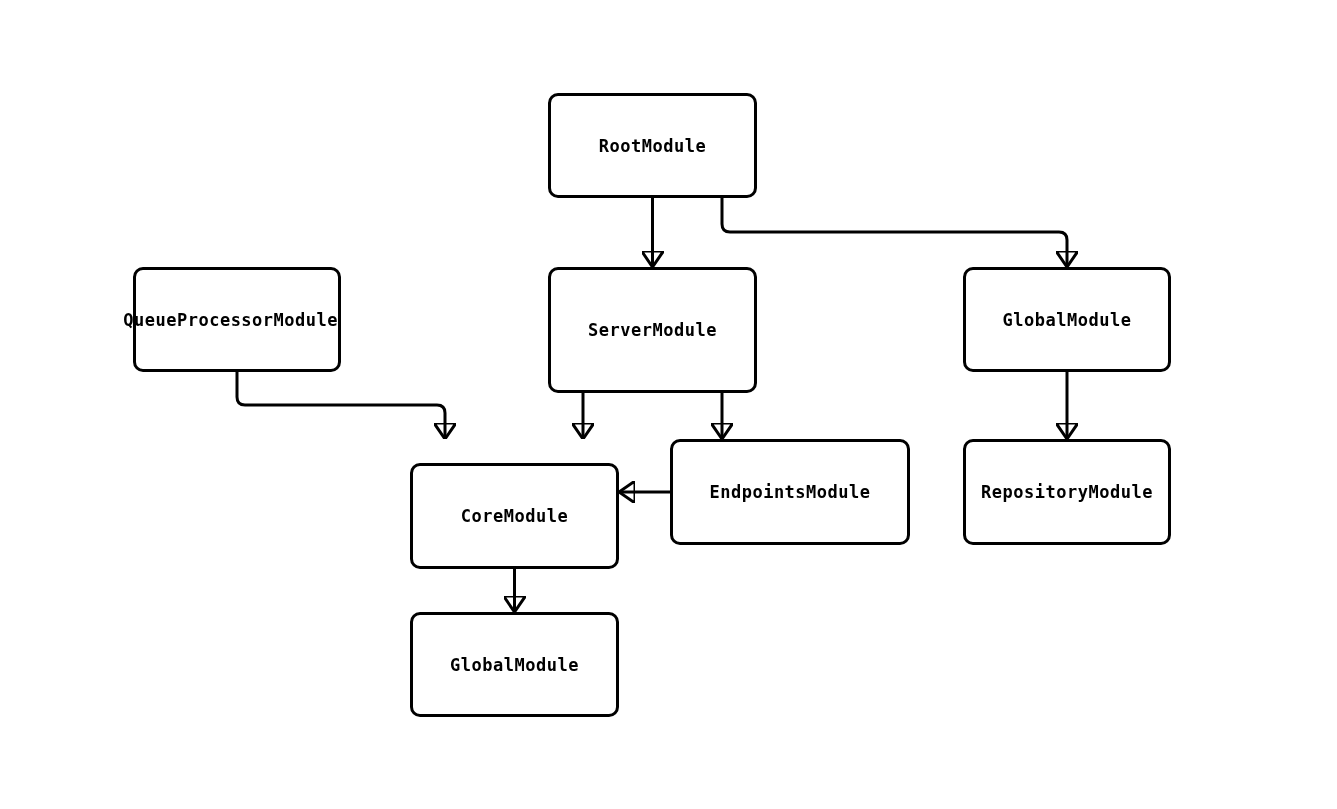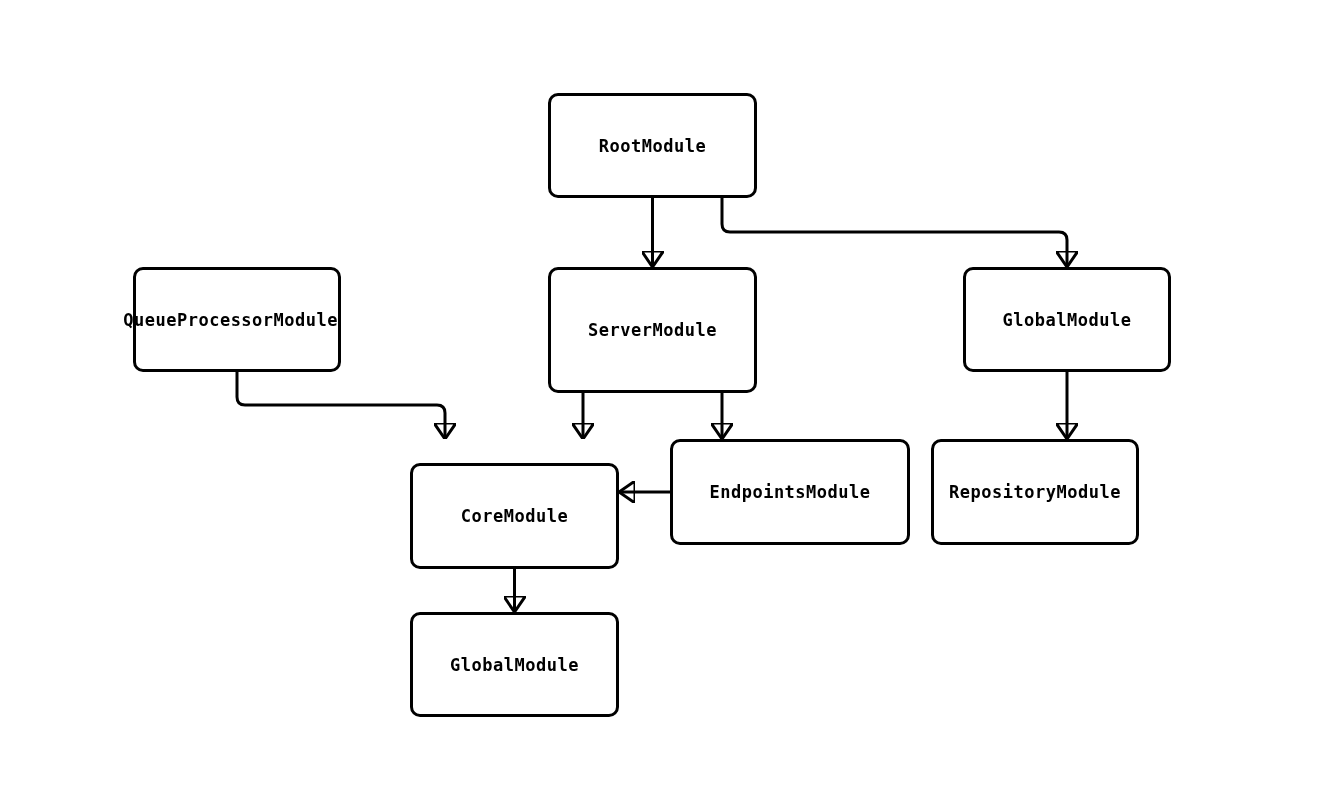--- a/index.html
+++ b/index.html
@@ -45,21 +45,21 @@
     letter-spacing: 0.5px;
   }
   .node span { display: block; }
 
   #node-root        { left: 548px; top:  93px; width: 209px; height: 105px; }
   #node-qproc       { left: 133px; top: 267px; width: 208px; height: 105px; justify-content: flex-end; }
   #node-server      { left: 548px; top: 267px; width: 209px; height: 126px; }
   #node-global      { left: 963px; top: 267px; width: 208px; height: 105px; }
   #node-core        { left: 410px; top: 439px; width: 209px; height: 106px; margin-top: 24px; }
   #node-endpoints   { left: 670px; top: 439px; width: 240px; height: 106px; }
-  #node-repository  { left: 931px; top: 439px; width: 208px; height: 106px; }
+  #node-repository  { left: 963px; top: 439px; width: 208px; height: 106px; }
   #node-queue       { left: 410px; top: 612px; width: 209px; height: 105px; }
 </style>
 </head>
 <body>
 
 <div class="canvas">
 
   <svg class="edges" viewBox="0 0 1337 809" xmlns="http://www.w3.org/2000/svg">
     <defs>
       <marker id="arrowhead" markerUnits="userSpaceOnUse" markerWidth="16" markerHeight="22" refX="15" refY="11" orient="auto">

